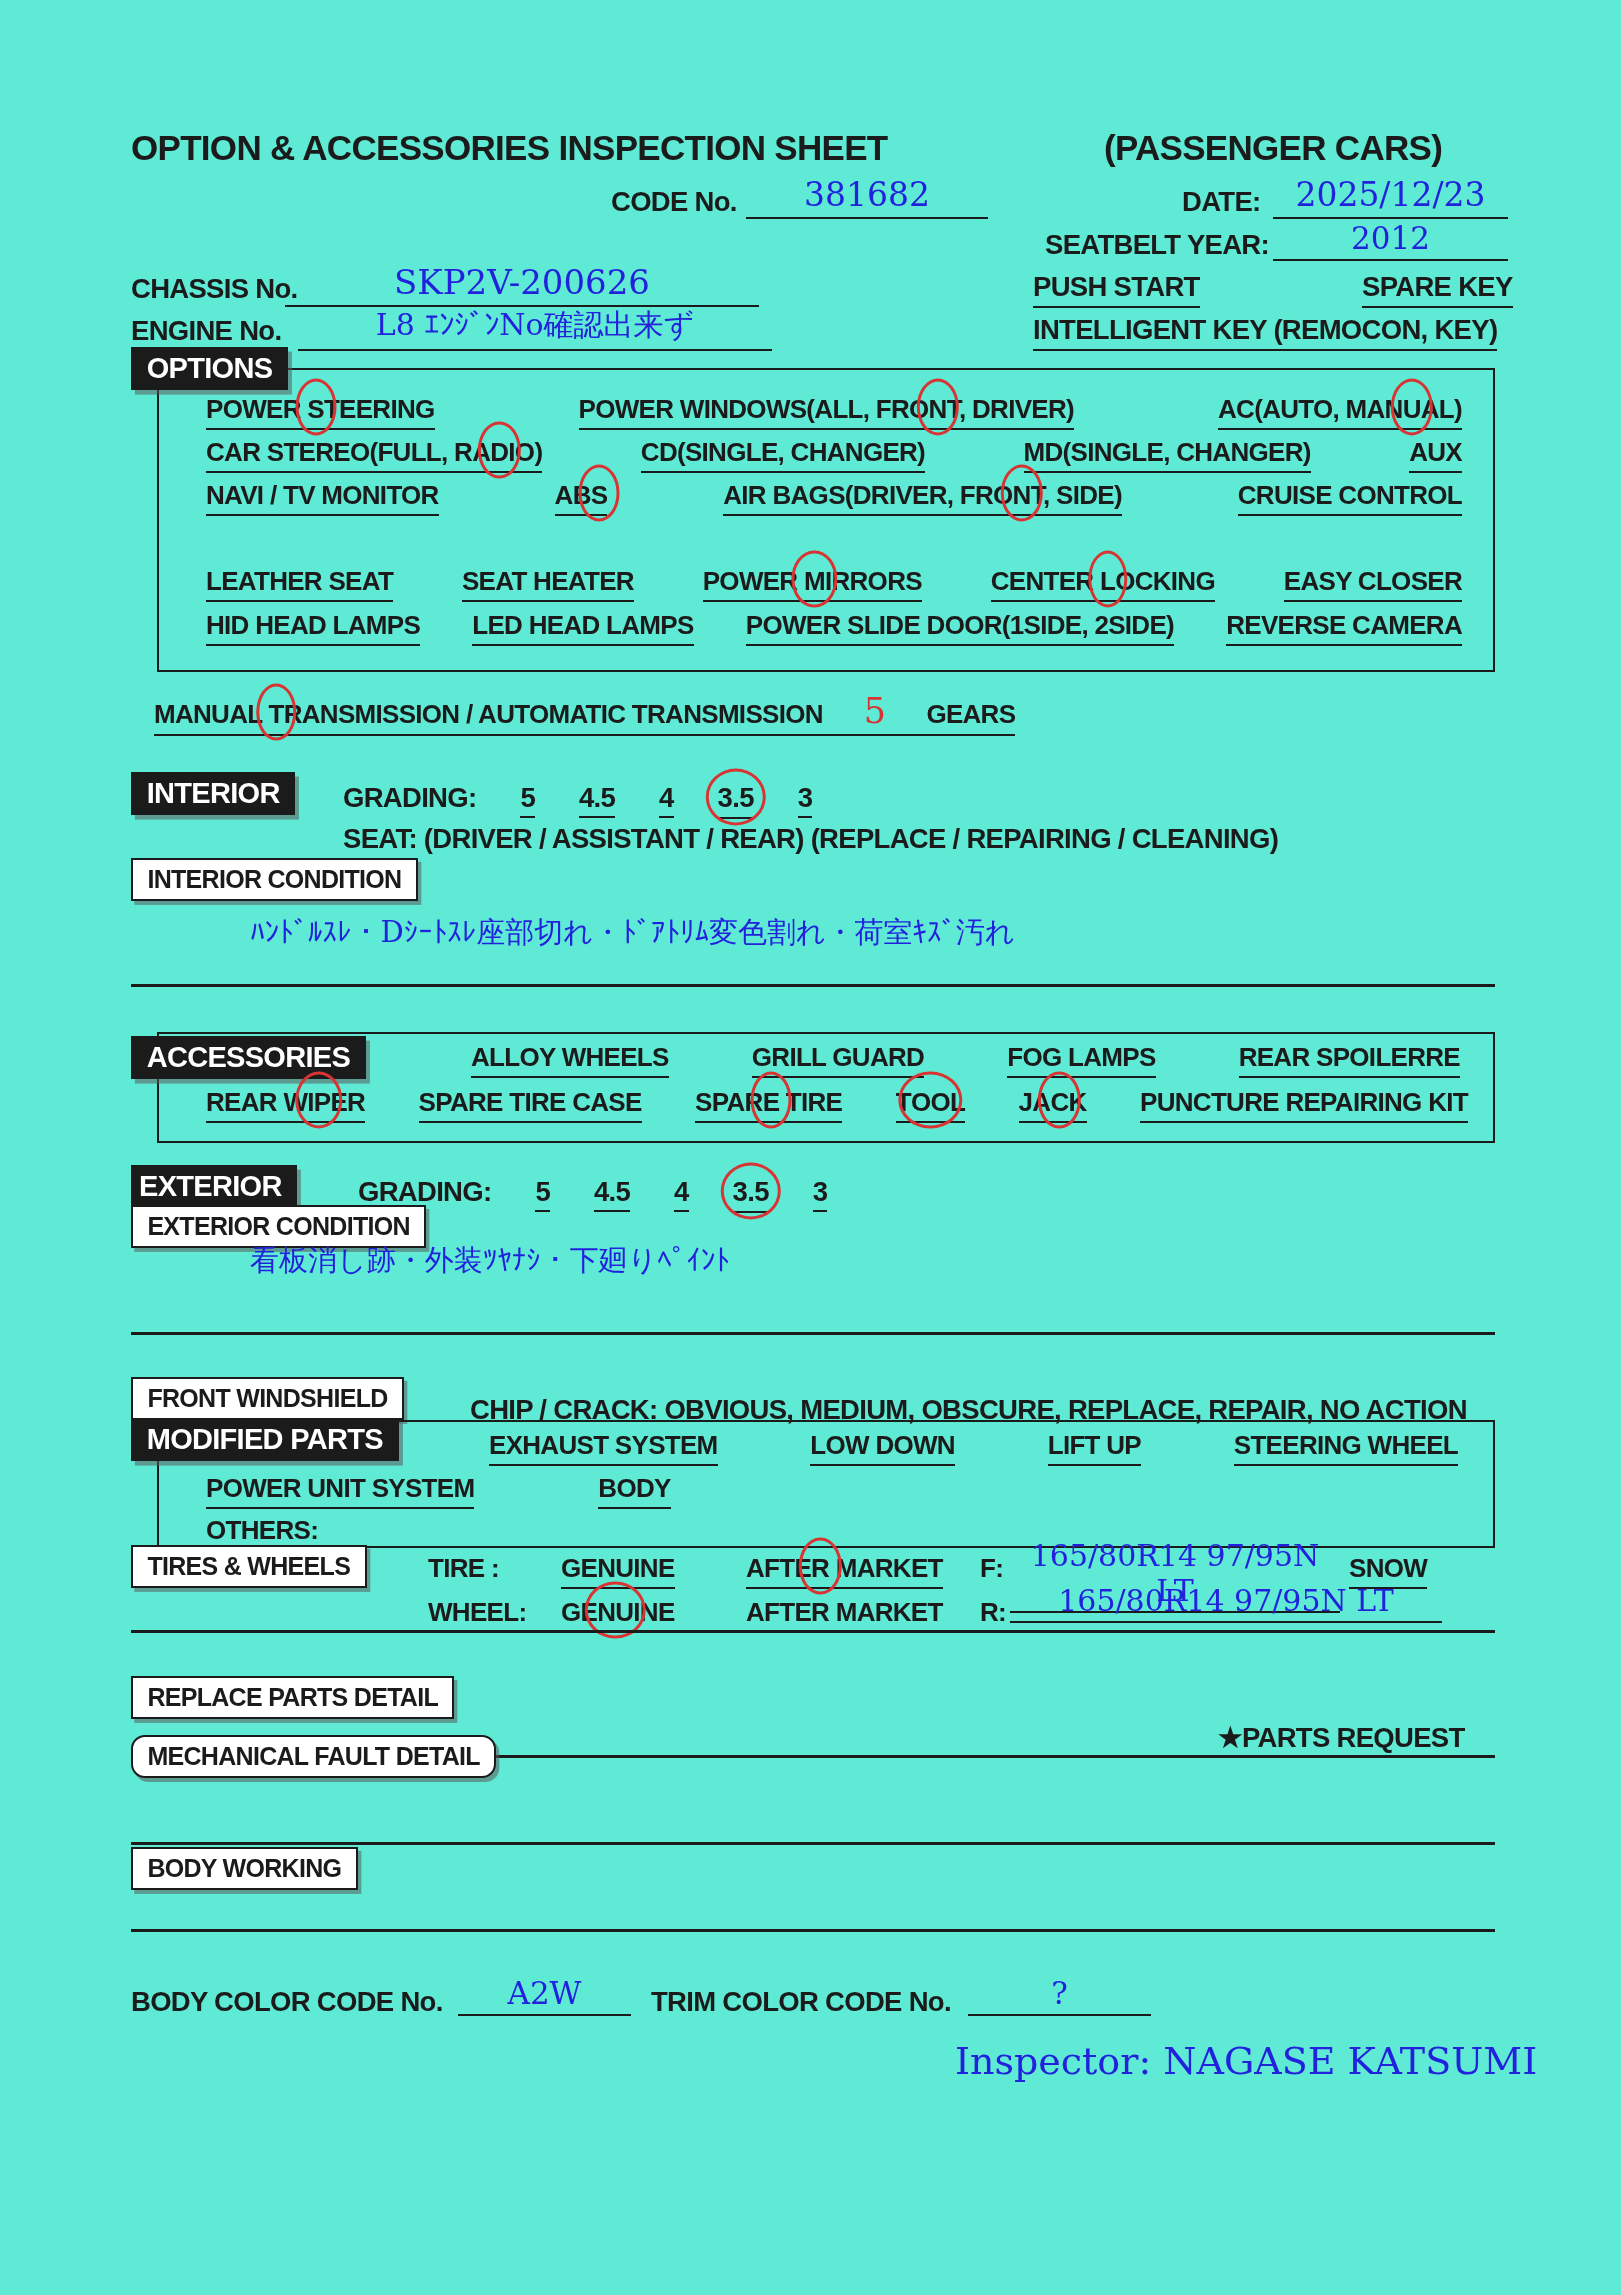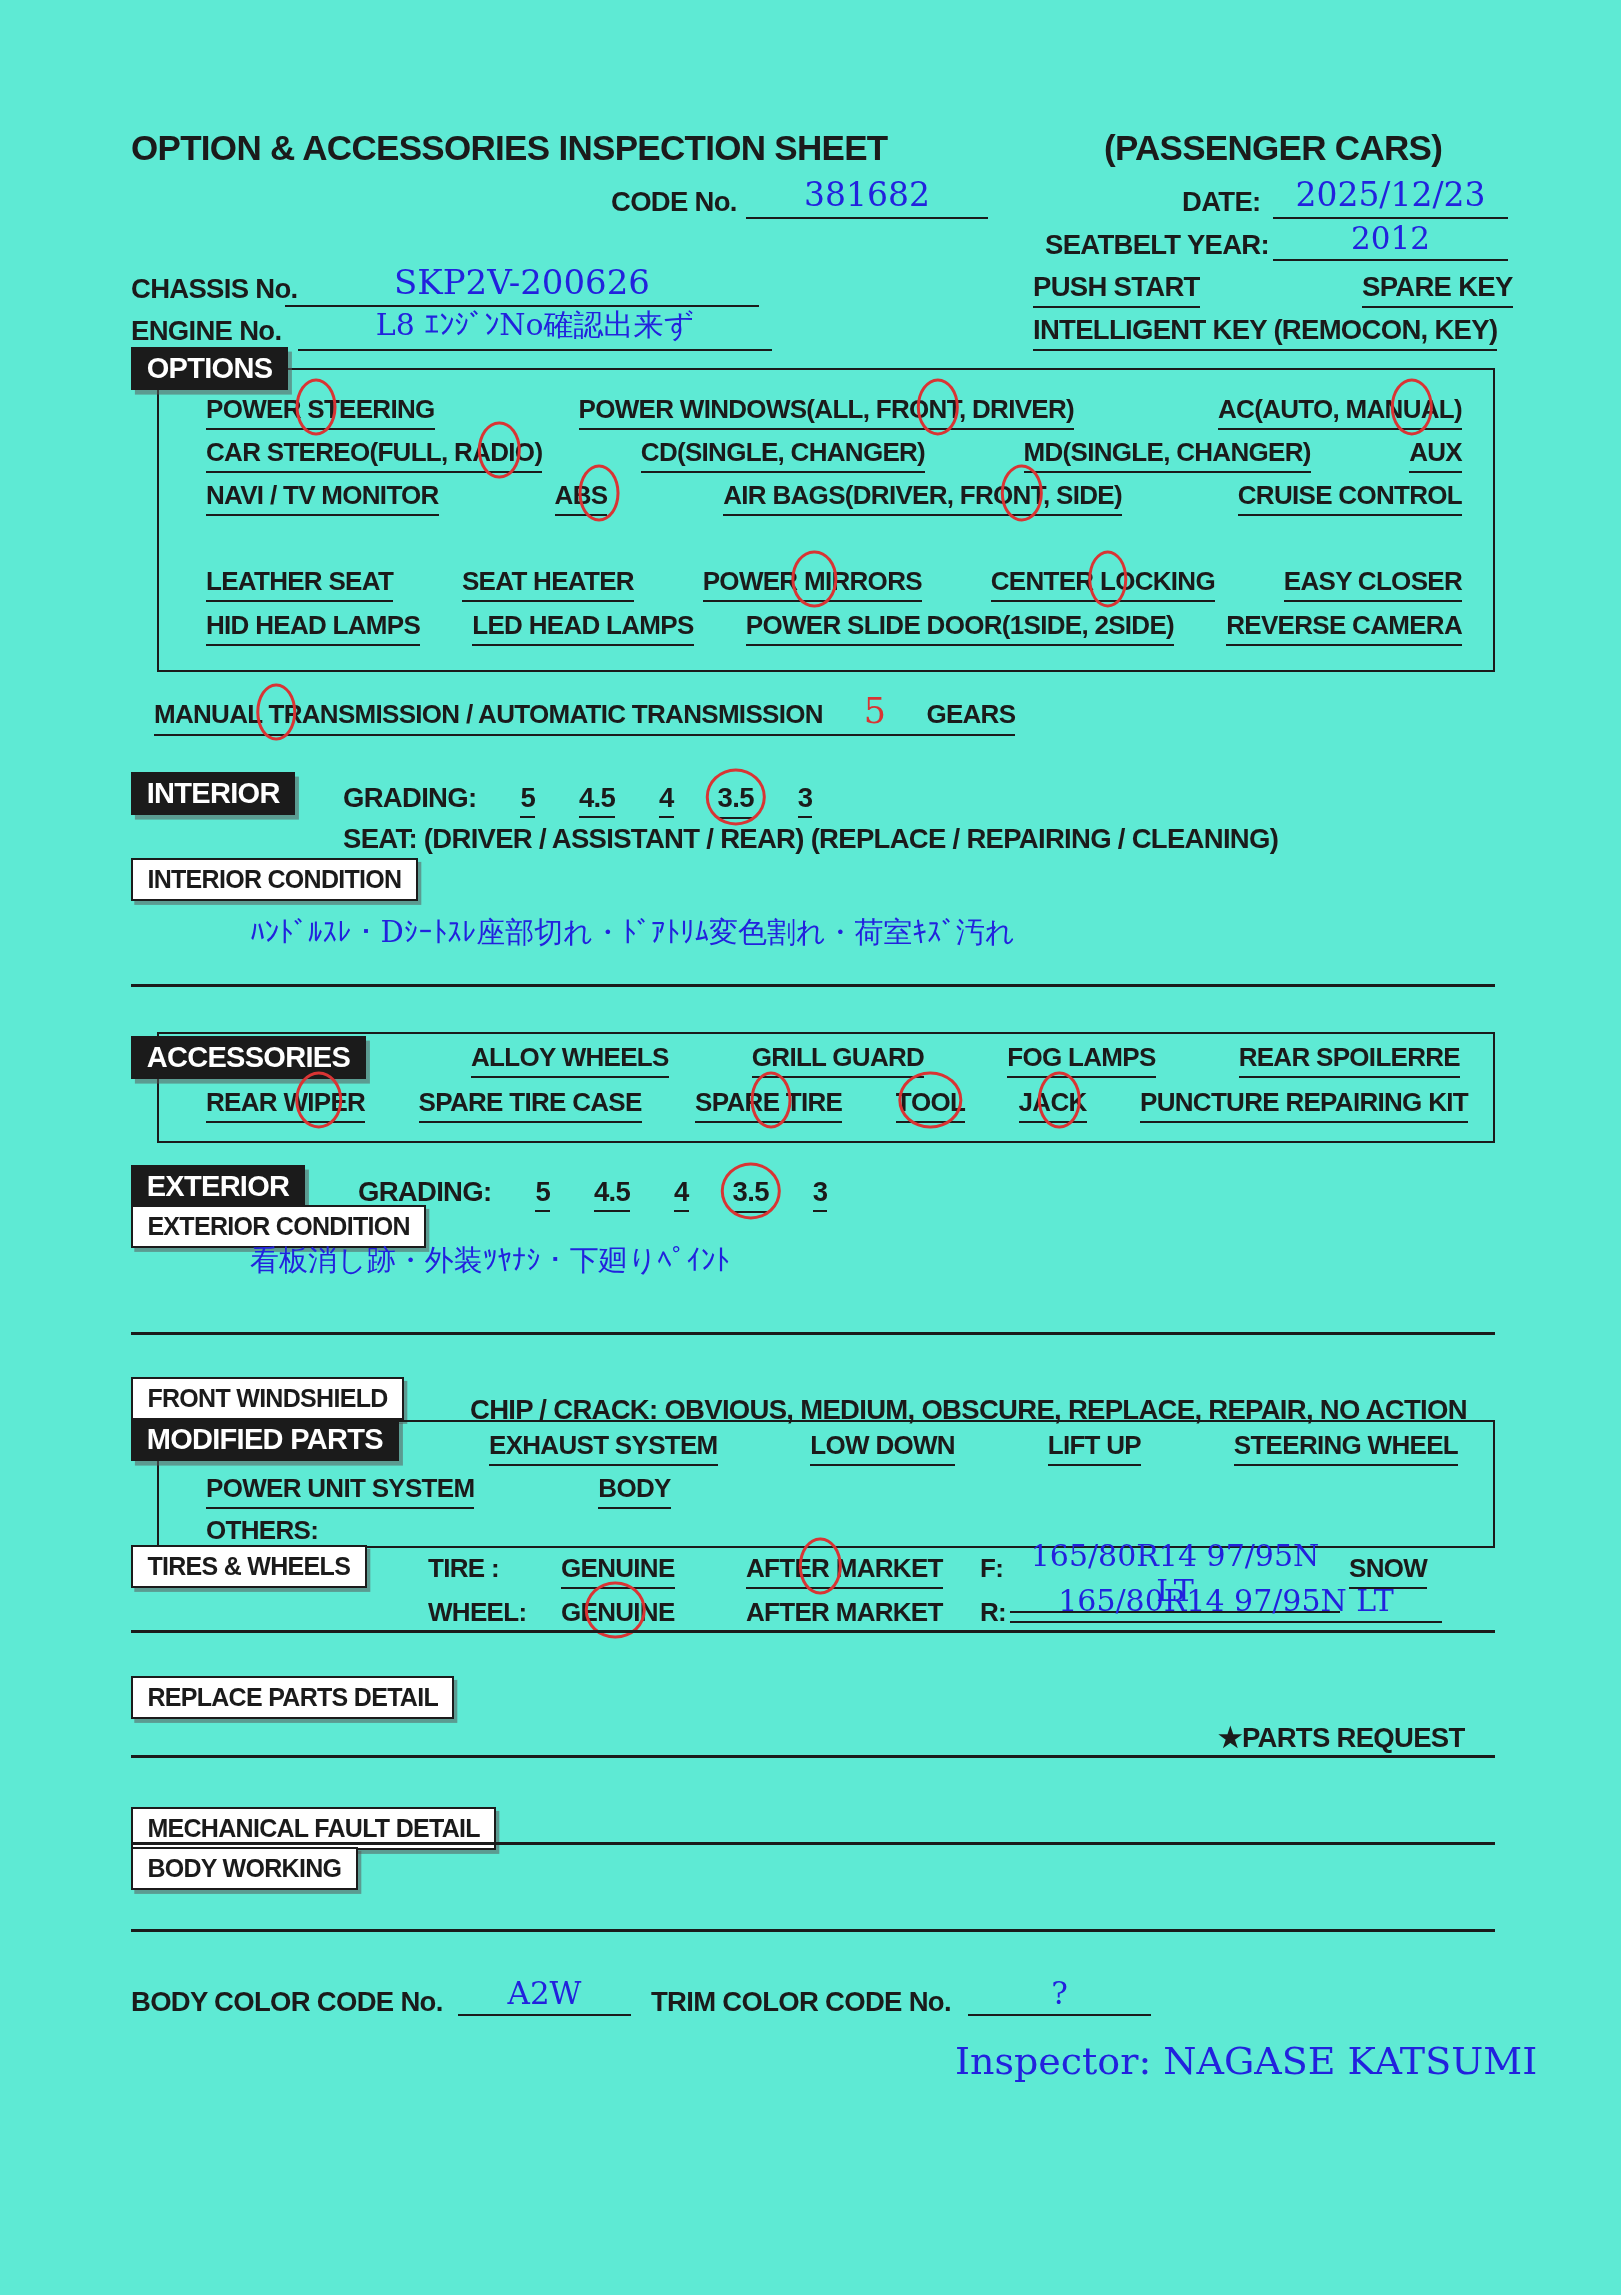--- a/index.html
+++ b/index.html
@@ -133,21 +133,21 @@
 
   <div class="abs row" style="left:206px;top:1087px;width:1262px;">
     <span class="lbl u"><span>REAR W</span><span class="circ"><span>IP</span></span><span>ER</span></span>
     <span class="lbl u">SPARE TIRE CASE</span>
     <span class="lbl u"><span>SPAR</span><span class="circ"><span>E</span></span><span> TIRE</span></span>
     <span class="lbl u"><span>T</span><span class="circ"><span>OO</span></span><span>L</span></span>
     <span class="lbl u"><span>JA</span><span class="circ"><span>C</span></span><span>K</span></span>
     <span class="lbl u">PUNCTURE REPAIRING KIT</span>
   </div>
 
-  <div class="abs tag" style="left:131px;top:1165px;">EXTERIOR</div>
+  <div class="abs tag" style="left:131px;top:1165px;padding-left:8px;">EXTERIOR</div>
   <div class="abs lbl" style="left:358px;top:1176px;font-size:27.5px;">
     <span>GRADING:</span>
     <span class="u grade">5</span>
     <span class="u grade">4.5</span>
     <span class="u grade">4</span>
     <span class="u grade circ"><span>3.5</span></span>
     <span class="u grade">3</span>
   </div>
   <div class="abs wbox" style="left:131px;top:1205px;">EXTERIOR CONDITION</div>
   <div class="abs blue jp" style="left:250px;top:1241px;">看板消し跡・外装ﾂﾔﾅｼ・下廻りﾍﾟｲﾝﾄ</div>
@@ -188,21 +188,21 @@
   <span class="abs field" style="left:1010px;top:1583px;width:432px;">
     <span class="blue" style="font-size:30px;">165/80R14 97/95N LT</span>
   </span>
 
   <div class="abs hr" style="left:131px;top:1630px;width:1364px;"></div>
 
   <div class="abs wbox" style="left:131px;top:1676px;">REPLACE PARTS DETAIL</div>
   <div class="abs lbl" style="left:1218px;top:1721px;font-size:27.5px;">★PARTS REQUEST</div>
   <div class="abs hr" style="left:131px;top:1755px;width:1364px;"></div>
 
-  <div class="abs wbox" style="left:131px;top:1807px;">MECHANICAL FAULT DETAIL</div>
+  <div class="abs wbox" style="left:131px;top:1735px;border-radius:14px;">MECHANICAL FAULT DETAIL</div>
   <div class="abs hr" style="left:131px;top:1842px;width:1364px;"></div>
 
   <div class="abs wbox" style="left:131px;top:1847px;">BODY WORKING</div>
   <div class="abs hr" style="left:131px;top:1929px;width:1364px;"></div>
 
   <div class="abs lbl" style="left:131px;top:1986px;font-size:27.5px;">BODY COLOR CODE No.</div>
   <span class="abs field" style="left:458px;top:1975px;width:173px;">
     <span class="blue" style="font-size:31px;">A2W</span>
   </span>
   <div class="abs lbl" style="left:651px;top:1986px;font-size:27.5px;">TRIM COLOR CODE No.</div>

